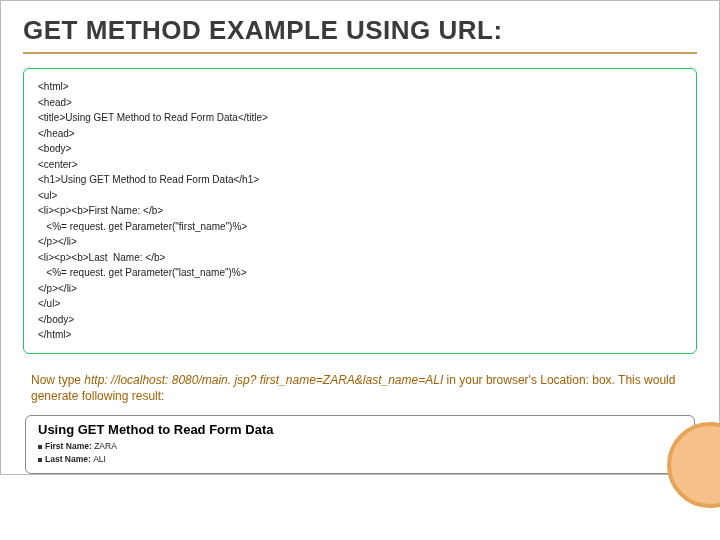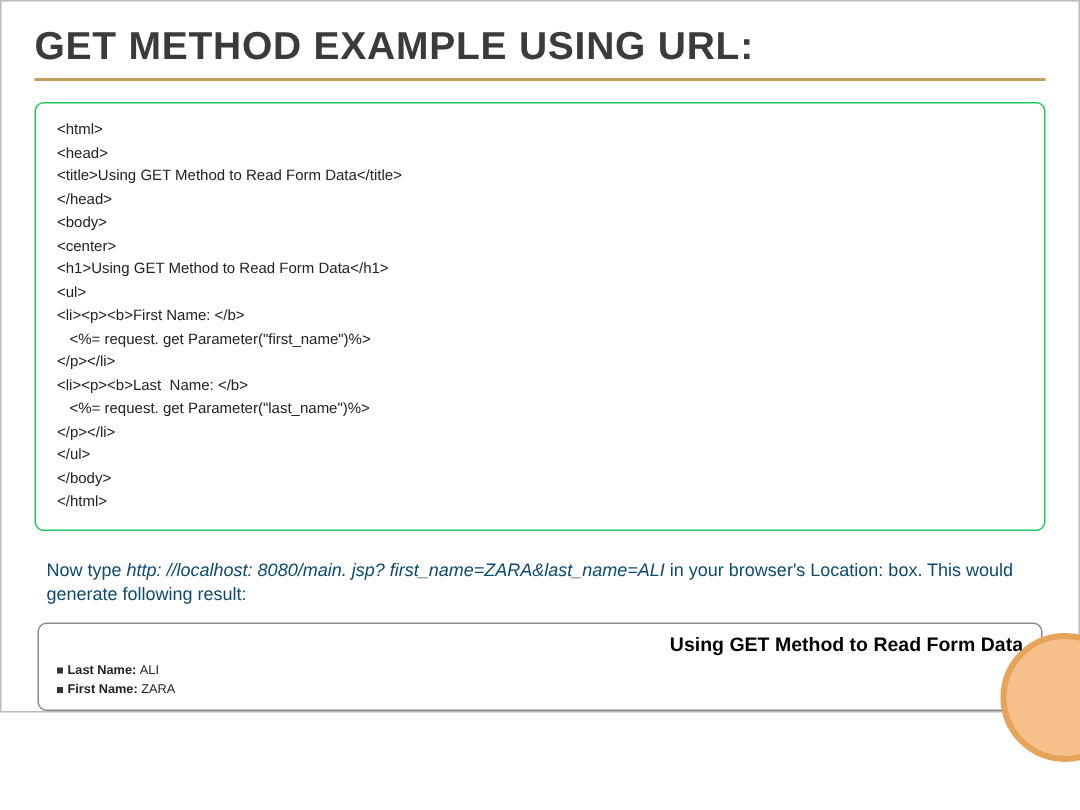--- a/index.html
+++ b/index.html
@@ -33,35 +33,35 @@
     padding: 10px 14px 10px 14px;
     font-family: Liberation Sans, sans-serif;
     font-size: 10px;
     line-height: 1.55;
     color: #222;
     white-space: pre;
     margin-bottom: 18px;
   }
   .instruct {
     font-size: 12px;
-    color: #0c4a6e;
+    color: #a16207;
     line-height: 1.4;
     margin: 0 8px 10px 8px;
   }
   .instruct em { font-style: italic; }
   .result-box {
     border: 1px solid #888;
     border-radius: 6px;
     padding: 6px 12px 6px 12px;
     margin: 0 2px;
   }
   .result-title {
     font-size: 13px;
     font-weight: 700;
-    text-align: right;
+    text-align: left;
     margin-bottom: 4px;
   }
   .result-line {
     font-size: 8.5px;
     color: #222;
     margin: 3px 0;
   }
   .result-line .sq {
     display: inline-block;
     width: 4px; height: 4px;
@@ -105,21 +105,21 @@
 &lt;/body&gt;
 &lt;/html&gt;</div>
 
   <p class="instruct">
     <span>Now type </span><em>http: //localhost: 8080/main. jsp? first_name=ZARA&amp;last_name=ALI</em><span> in your browser's Location: box. This would generate following result:</span>
   </p>
 
   <div class="result-box">
     <div class="result-title">Using GET Method to Read Form Data</div>
     <div class="result-line">
-      <span class="sq"></span><b>Last Name: </b><span>ALI</span>
+      <span class="sq"></span><b>First Name: </b><span>ZARA</span>
     </div>
     <div class="result-line">
-      <span class="sq"></span><b>First Name: </b><span>ZARA</span>
+      <span class="sq"></span><b>Last Name: </b><span>ALI</span>
     </div>
   </div>
 
   <div class="circle"></div>
 </div>
 
 </body></html>

